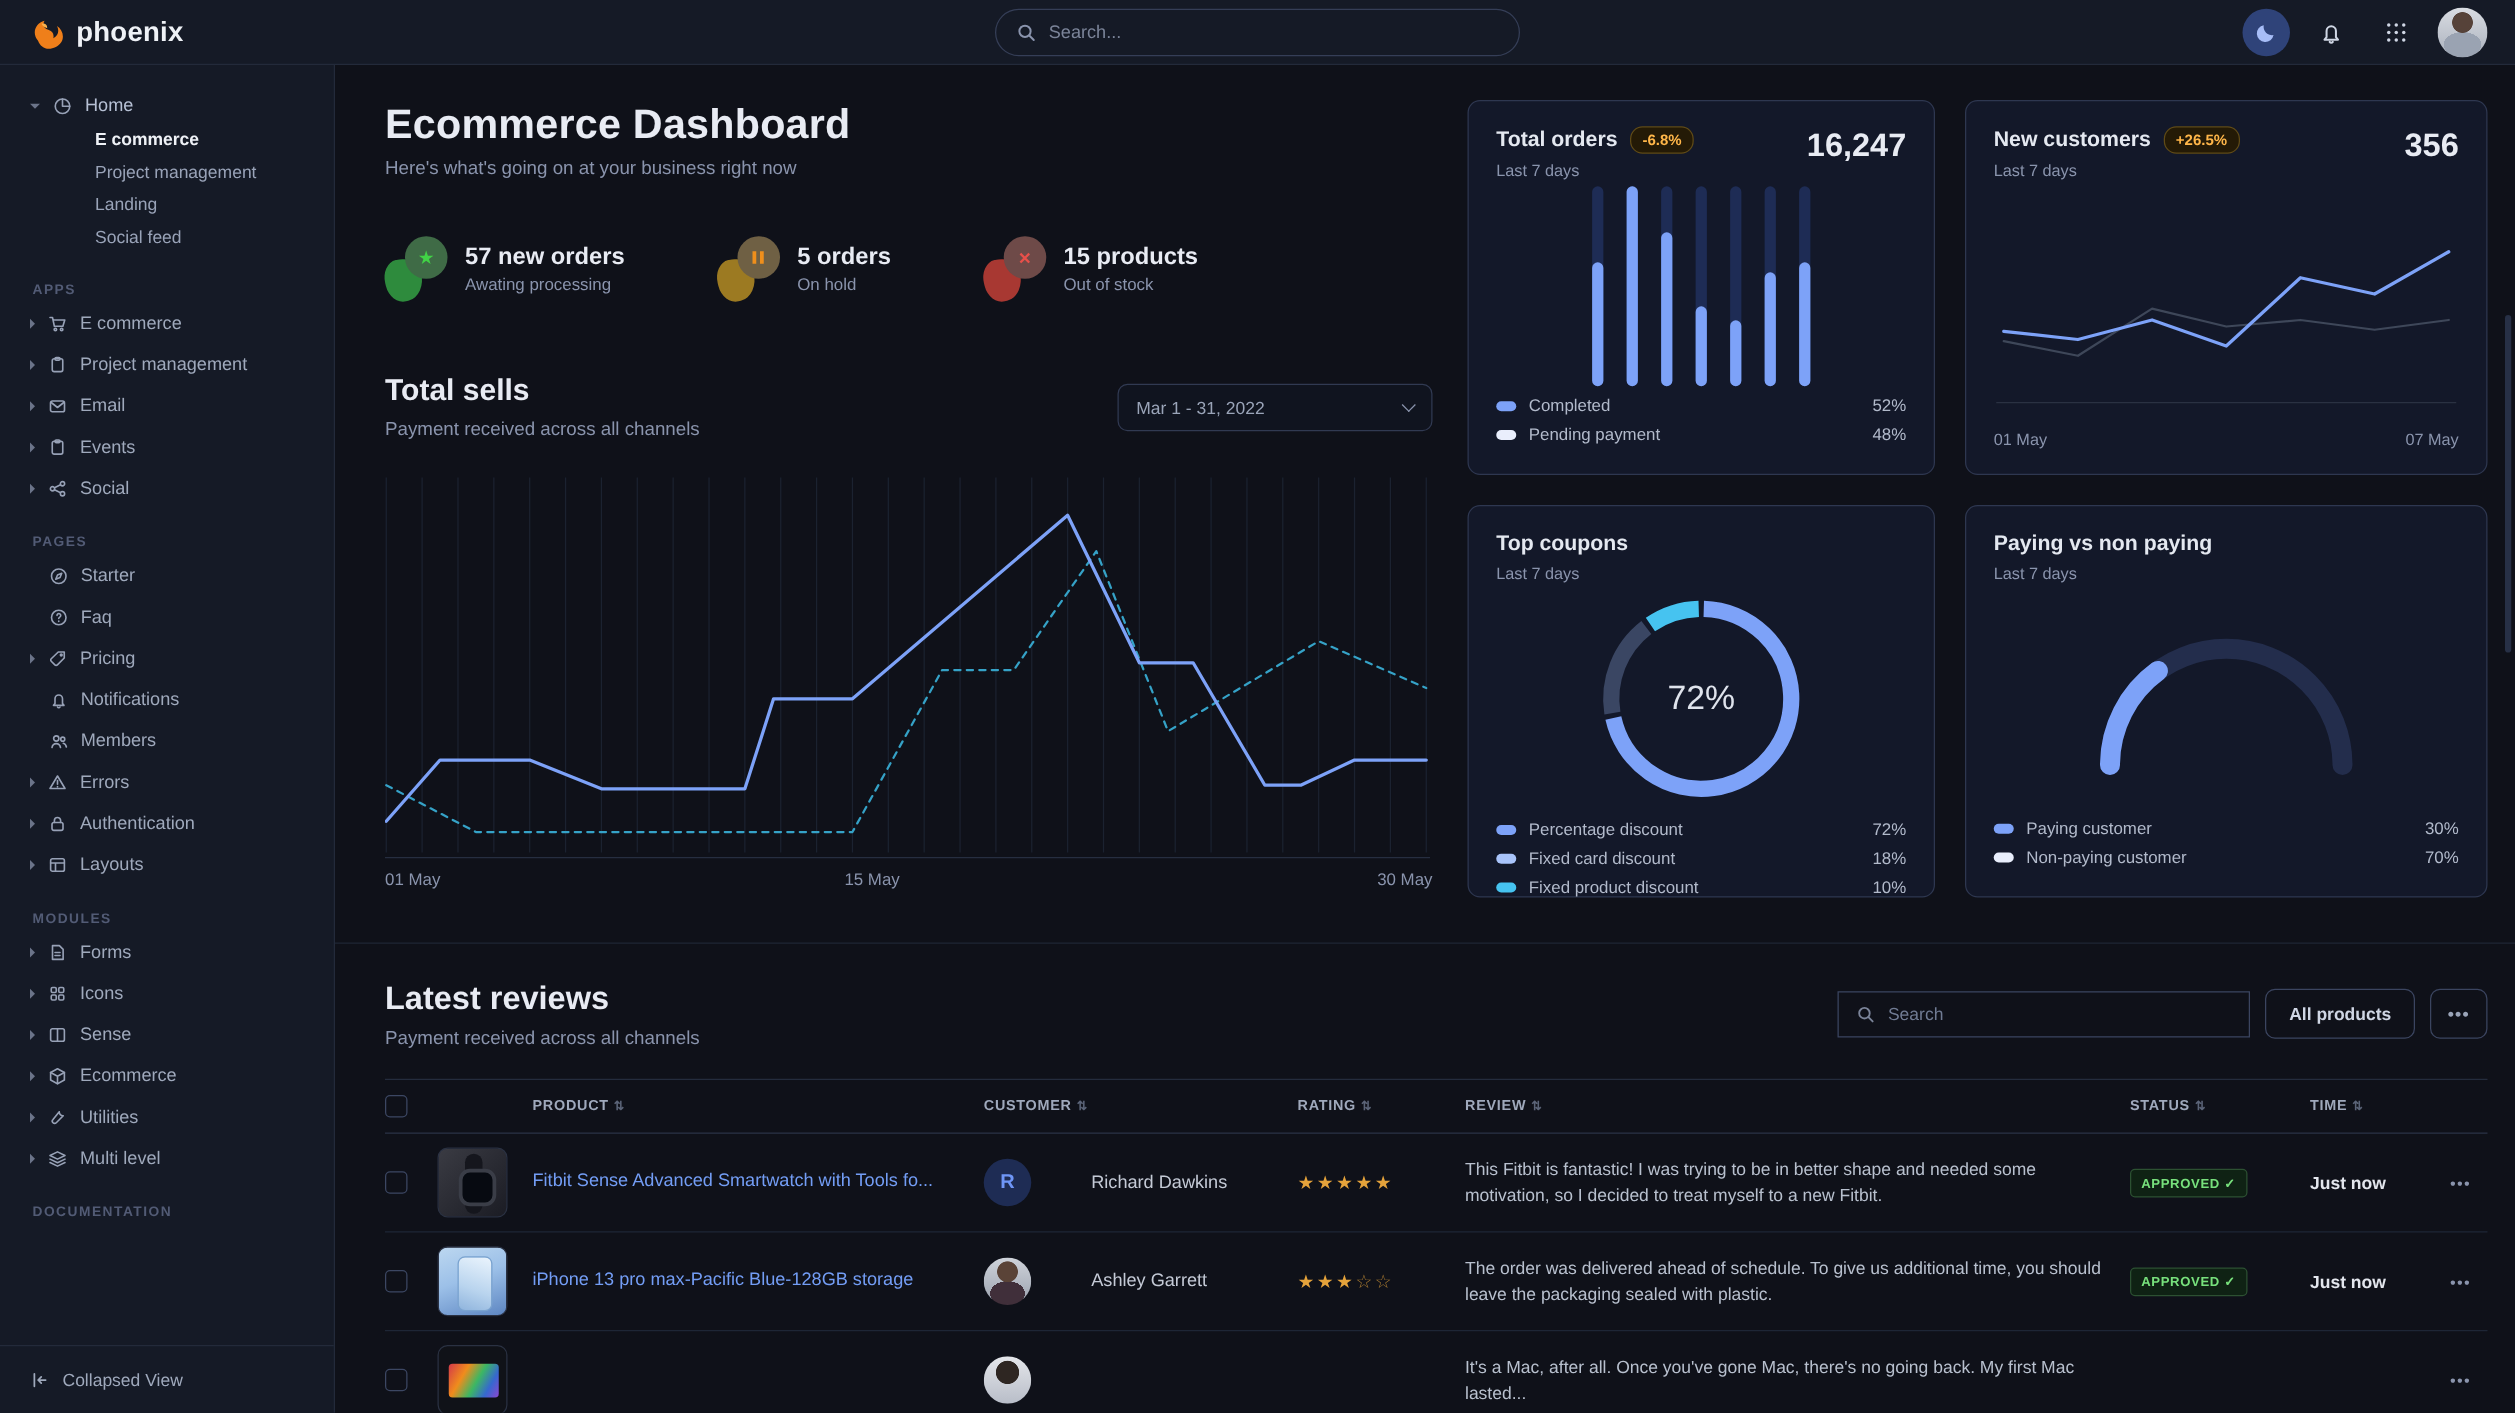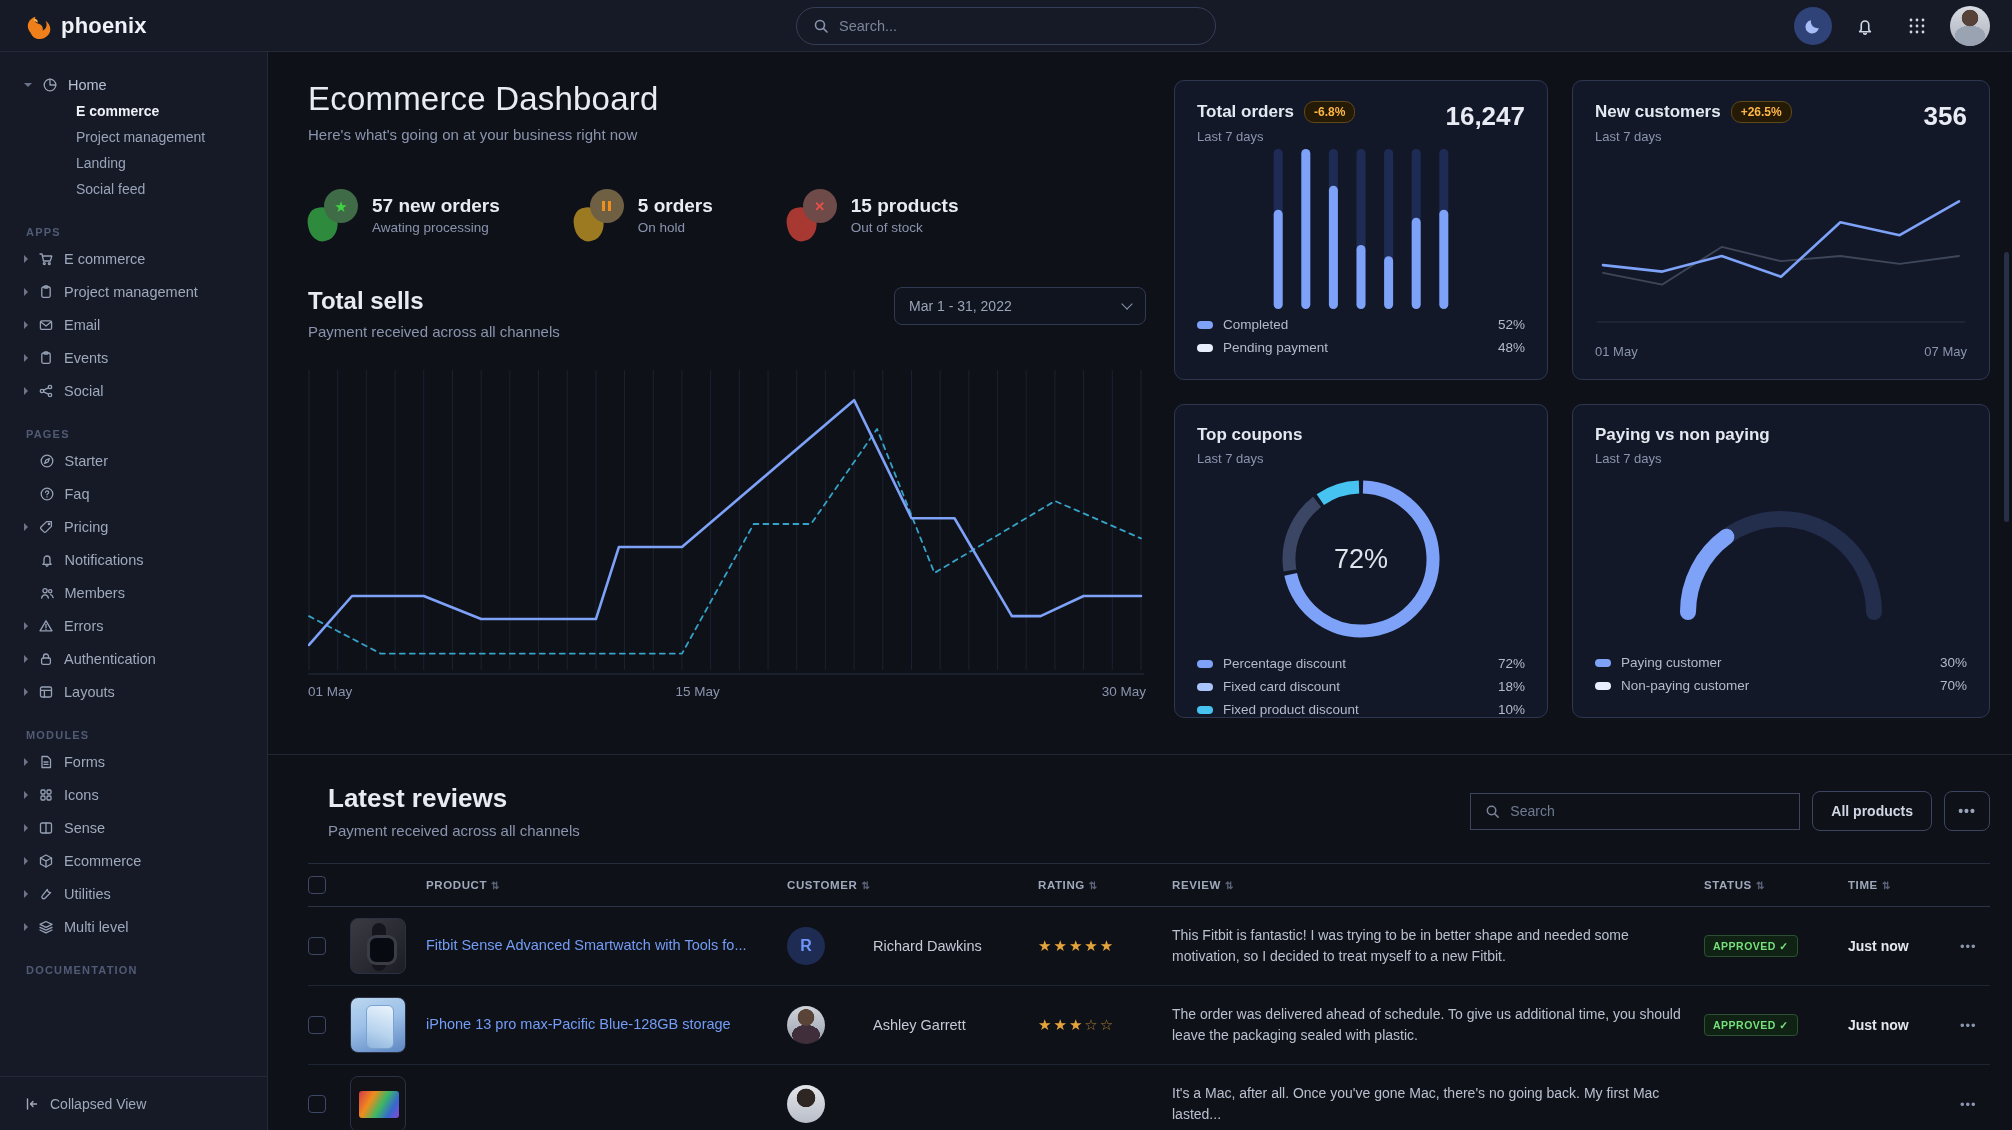--- a/index.html
+++ b/index.html
@@ -46,37 +46,37 @@
   .side-child{display:block;padding:5px 0 5px 52px;font-size:14px;color:#99a3b8;cursor:pointer;}
   .side-child.active{color:#eef1f6;font-weight:700;}
   .side-label{font-size:11px;font-weight:700;letter-spacing:1.2px;color:var(--faint);margin:24px 0 8px 2px;}
   .side-item{margin:7px 0;}
   .sidebar-footer{border-top:1px solid var(--line);height:54px;display:flex;align-items:center;gap:10px;
     padding:0 24px;color:#9fa9bc;font-size:14px;cursor:pointer;}
   
   .main{position:absolute;left:268px;top:52px;right:0;bottom:0;overflow:hidden;}
   .dash-top{display:flex;gap:28px;padding:28px 22px 0 40px;}
   .left-col{width:838px;flex:none;}
-  h1{font-size:33px;font-weight:400;letter-spacing:.2px;color:#e8ebf3;}
+  h1{font-size:33px;font-weight:700;letter-spacing:.2px;color:#e8ebf3;}
   .sub{font-size:15px;color:var(--muted);margin-top:8px;}
   
   .stats-row{display:flex;gap:74px;margin-top:46px;align-items:center;}
   .stat{display:flex;align-items:center;gap:14px;}
   .stat-ic{position:relative;width:50px;height:52px;flex:none;}
   .stat-ic .blob{position:absolute;left:0;bottom:0;width:30px;height:34px;
     border-radius:45% 60% 55% 45%/50% 45% 62% 50%;transform:rotate(-14deg);}
   .stat-ic .bubble{position:absolute;right:0;top:0;width:34px;height:34px;border-radius:50%;
     display:flex;align-items:center;justify-content:center;}
   .glyph-star{font-size:15px;line-height:1;}
   .glyph-x{font-size:13px;font-weight:700;line-height:1;}
   .glyph-pause{width:9px;height:10px;border-left:3px solid;border-right:3px solid;}
   .stat-title{font-size:19px;font-weight:800;color:#e8ebf3;}
   .stat-sub{font-size:13.5px;color:var(--muted);margin-top:3px;}
   
-  .sells-head{display:flex;justify-content:space-between;align-items:flex-start;margin-top:46px;}
+  .sells-head{display:flex;justify-content:space-between;align-items:center;margin-top:58px;}
   h2{font-size:24px;font-weight:800;color:#e8ebf3;}
   .select{min-width:252px;height:38px;border:1px solid #313a52;border-radius:8px;background:#10141f;
     color:#9aa4b8;font-size:14px;display:flex;align-items:center;justify-content:space-between;
     padding:0 14px;cursor:pointer;font-family:"Liberation Sans",sans-serif;}
   .chev{width:8px;height:8px;border-right:1.6px solid #8a94ad;border-bottom:1.6px solid #8a94ad;
     transform:rotate(45deg);margin-top:-4px;}
   #sells-chart{display:block;margin-top:26px;}
   .sells-labels{position:relative;height:22px;margin-top:8px;font-size:13.5px;color:var(--muted);}
   .sells-labels .l{position:absolute;left:0;}
   .sells-labels .m{position:absolute;left:46.5%;transform:translateX(-50%);}
@@ -97,21 +97,21 @@
   .legend{margin-top:auto;}
   .lrow{display:flex;align-items:center;gap:10px;height:23px;font-size:13.5px;color:#b2bacb;}
   .lswatch{width:16px;height:8px;border-radius:4px;flex:none;}
   .lval{margin-left:auto;color:#b2bacb;}
   .axis-row{display:flex;justify-content:space-between;font-size:13px;color:var(--muted);margin-top:6px;}
   .donut-center{position:absolute;left:50%;top:50%;transform:translate(-50%,-50%);
     font-size:27px;color:#dfe3ec;}
   
   .divider{border-top:1px solid #1f2634;margin-top:36px;}
   .reviews{padding:28px 22px 0 40px;}
-  .rev-head{display:flex;justify-content:space-between;align-items:center;margin-left:20px;}
+  .rev-head{display:flex;justify-content:space-between;align-items:center;}
   .rev-title h2{font-size:26px;}
   .rev-tools{display:flex;align-items:center;gap:12px;}
   .tool-search{width:330px;height:37px;border:1px solid #3b4560;border-radius:0;display:flex;
     align-items:center;gap:10px;padding:0 14px;color:#7b8499;}
   .tool-search input{background:transparent;border:none;outline:none;color:#cfd6e4;font-size:14px;
     width:100%;font-family:"Liberation Sans",sans-serif;}
   .tool-search input::placeholder{color:#707b93;}
   .btn{height:40px;border:1px solid #3b4560;border-radius:8px;background:transparent;color:#cfd6e4;
     font-size:14px;font-weight:700;padding:0 18px;cursor:pointer;font-family:"Liberation Sans",sans-serif;}
   .btn.sq{width:46px;padding:0;color:#9aa4b8;letter-spacing:1px;}

